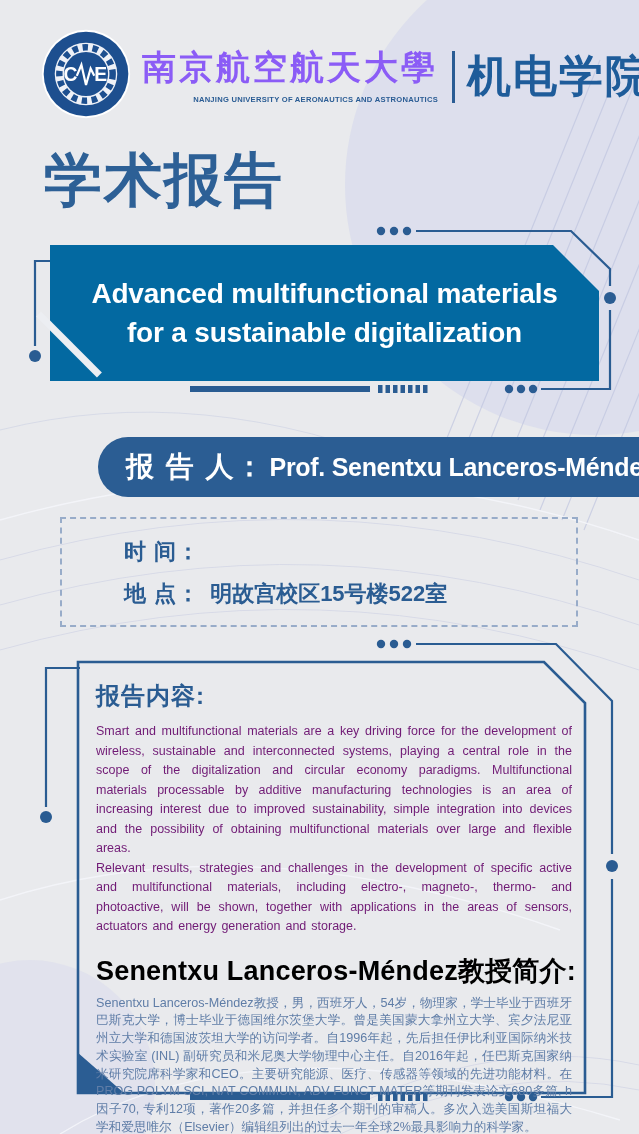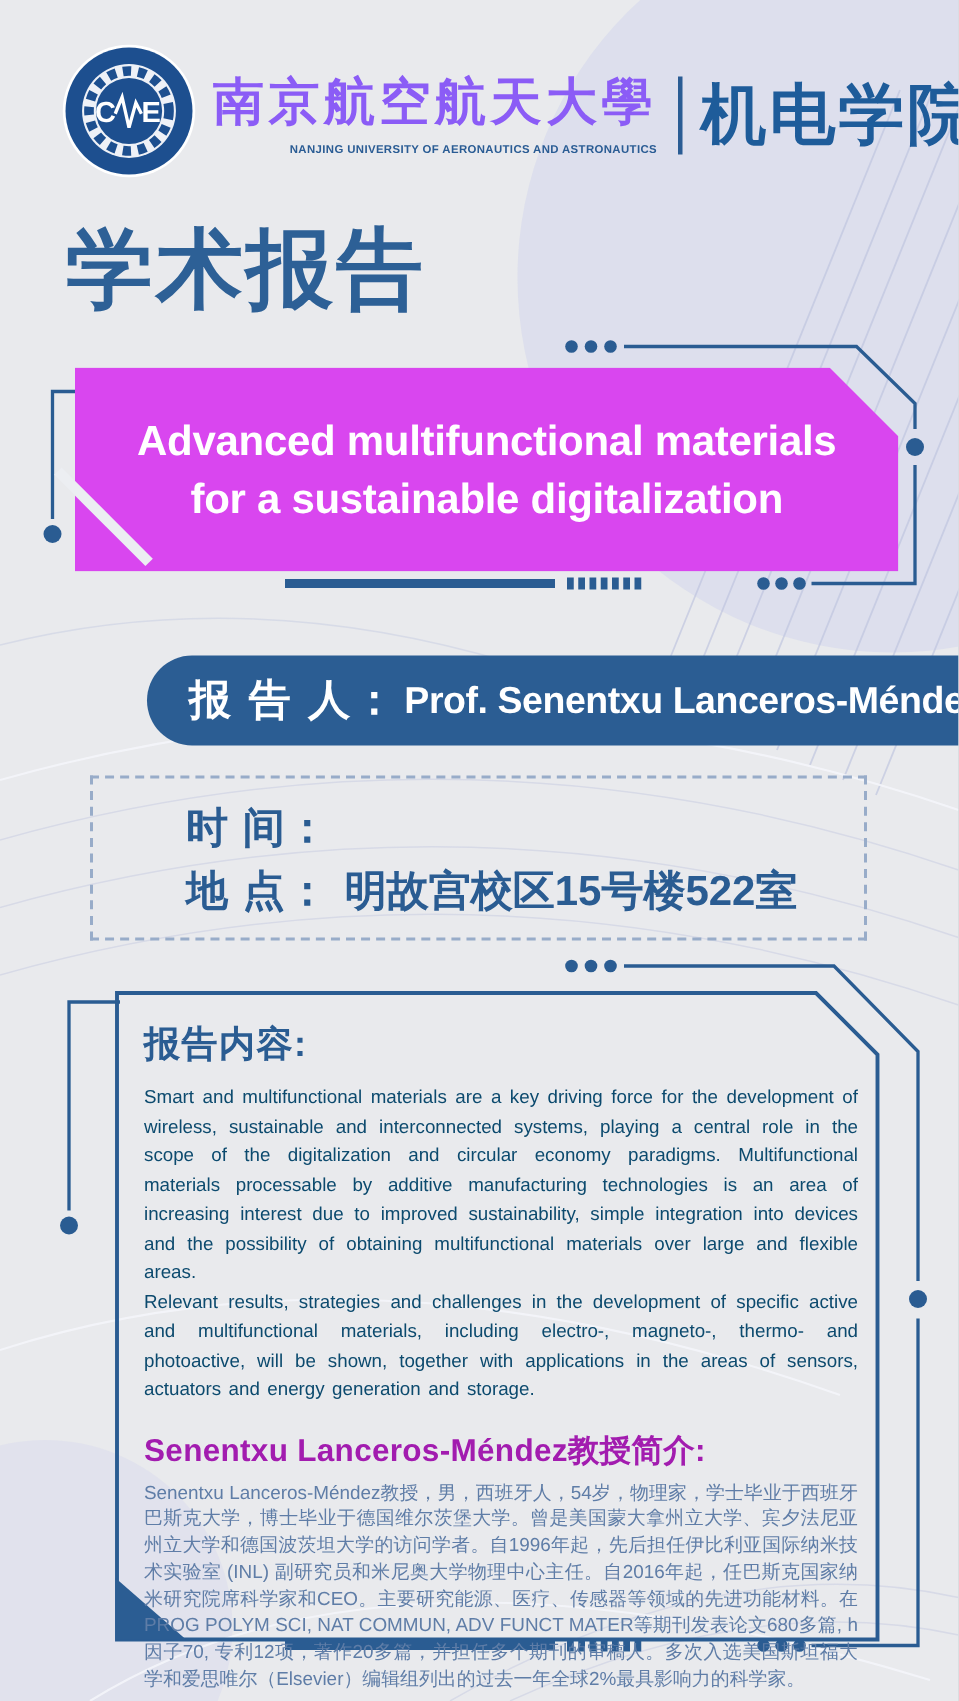--- a/index.html
+++ b/index.html
@@ -23,46 +23,46 @@
   .hdr-divider{width:3px;height:52px;background:#2a5c94;margin:6px 12px 0 14px;}
   .college{font-family:"DejaVu Serif","Liberation Serif",serif;font-weight:bold;
     font-size:44px;color:#1e5c9a;letter-spacing:2px;margin-top:4px;white-space:nowrap;}
 
   
   .main-title{position:absolute;left:44px;top:148px;z-index:2;margin:0;
     font-size:58px;font-weight:700;color:#2d6096;letter-spacing:2px;line-height:1.1;white-space:nowrap;}
 
   
   .banner{position:absolute;left:50px;top:245px;width:549px;height:136px;z-index:2;
-    background:#d946ef;
+    background:#0369a1;
     clip-path:polygon(0 0, calc(100% - 46px) 0, 100% 46px, 100% 100%, 0 100%);
     display:flex;flex-direction:column;align-items:center;justify-content:center;
     color:#ffffff;font-weight:bold;font-size:28px;line-height:39px;letter-spacing:-0.2px;
     text-align:center;}
 
   
   .pill{position:absolute;left:98px;top:437px;height:60px;z-index:2;
     background:#2b5d93;border-radius:30px;display:inline-flex;align-items:center;
     padding:0 28px;white-space:nowrap;}
   .pill .lbl{color:#fff;font-weight:bold;font-size:28px;letter-spacing:2px;}
   .pill .val{color:#fff;font-weight:bold;font-size:25px;margin-left:4px;letter-spacing:-0.3px;}
 
   
   .meta-box{position:absolute;left:60px;top:517px;width:518px;height:110px;z-index:2;
     border:2px dashed #98acc9;box-sizing:border-box;padding:12px 0 0 62px;}
   .meta-row{display:flex;align-items:center;line-height:42px;color:#2a5c92;
-    font-weight:bold;font-size:28px;white-space:nowrap;}
+    font-weight:bold;font-size:22px;white-space:nowrap;}
   .meta-row .lbl{letter-spacing:1px;margin-right:10px;}
 
   
   .content{position:absolute;left:96px;top:662px;width:476px;z-index:2;}
   .abstract-heading{margin:18px 0 10px;font-size:24px;font-weight:bold;color:#2a5c92;letter-spacing:1px;}
-  .abstract{margin:0;font-size:12.5px;line-height:19.5px;color:#0c4a6e;
+  .abstract{margin:0;font-size:12.5px;line-height:19.5px;color:#701a75;
     text-align:justify;word-spacing:1.5px;}
-  .bio-heading{margin:16px 0 6px;font-size:21px;font-weight:bold;color:#a21caf;letter-spacing:0.2px;white-space:nowrap;}
+  .bio-heading{margin:16px 0 6px;font-size:27px;font-weight:bold;color:#000000;letter-spacing:0.2px;white-space:nowrap;}
   .bio{margin:0;font-size:12.6px;line-height:17.8px;color:#5f7da7;text-align:justify;}
 </style>
 </head>
 <body>
 
 <div class="poster">
 
   <svg class="layer bg" width="639" height="1134" viewBox="0 0 639 1134">
     <circle cx="595" cy="185" r="250" fill="#d9dcec" opacity="0.8"></circle>
     <circle cx="30" cy="1085" r="125" fill="#dfe1ec" opacity="0.85"></circle>

